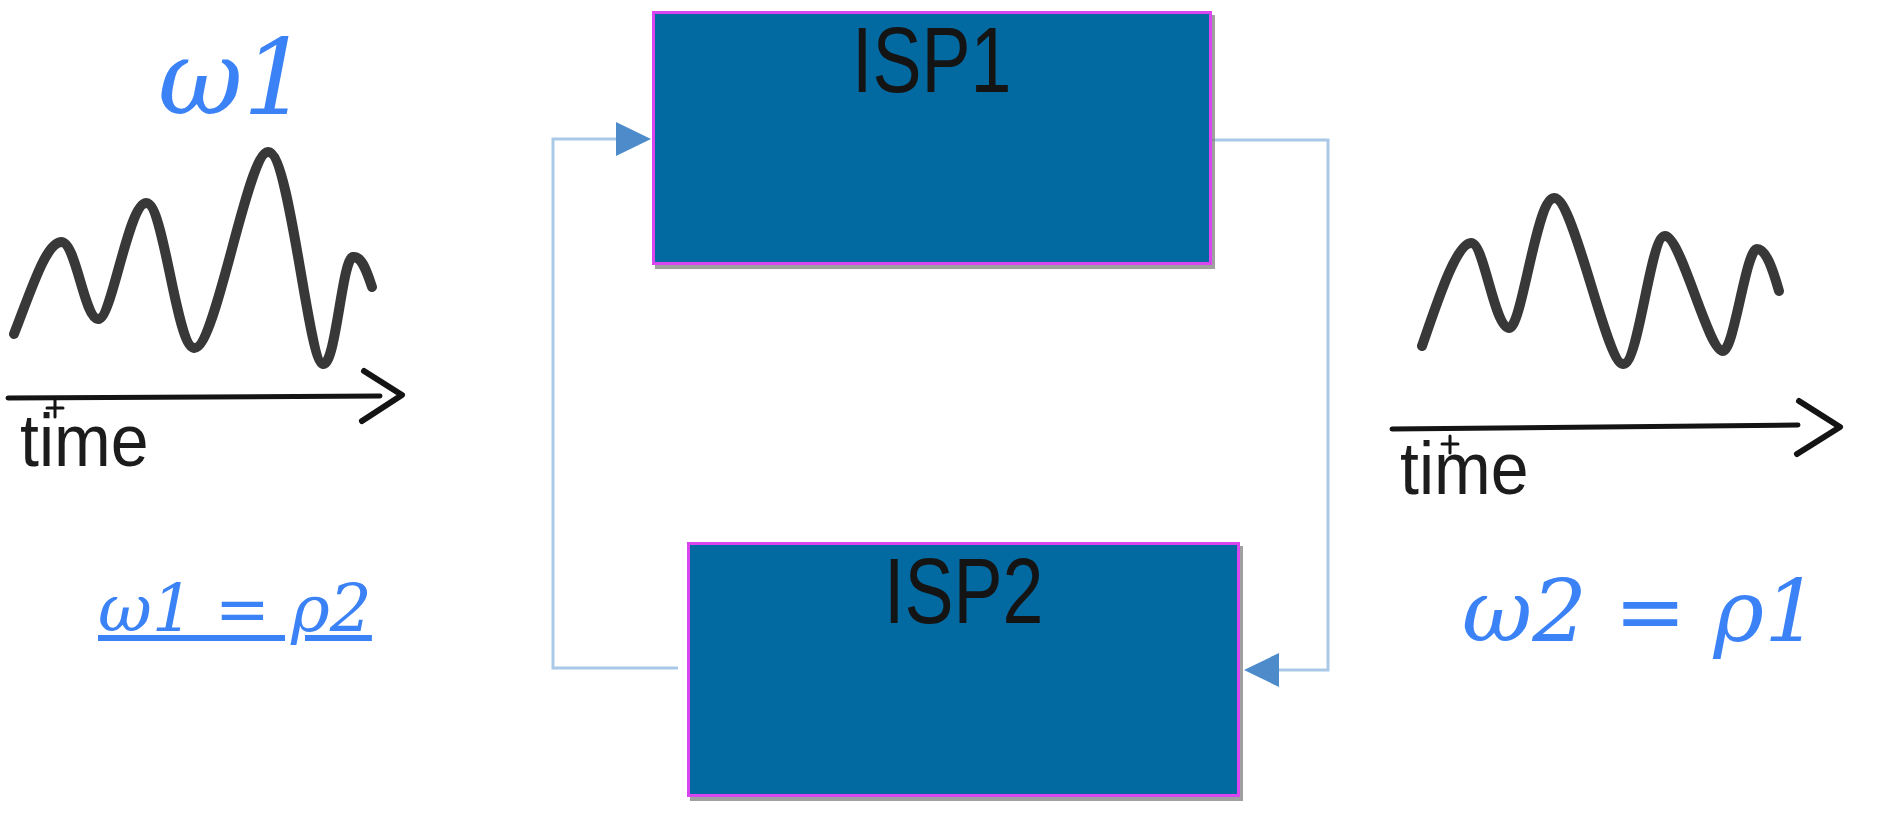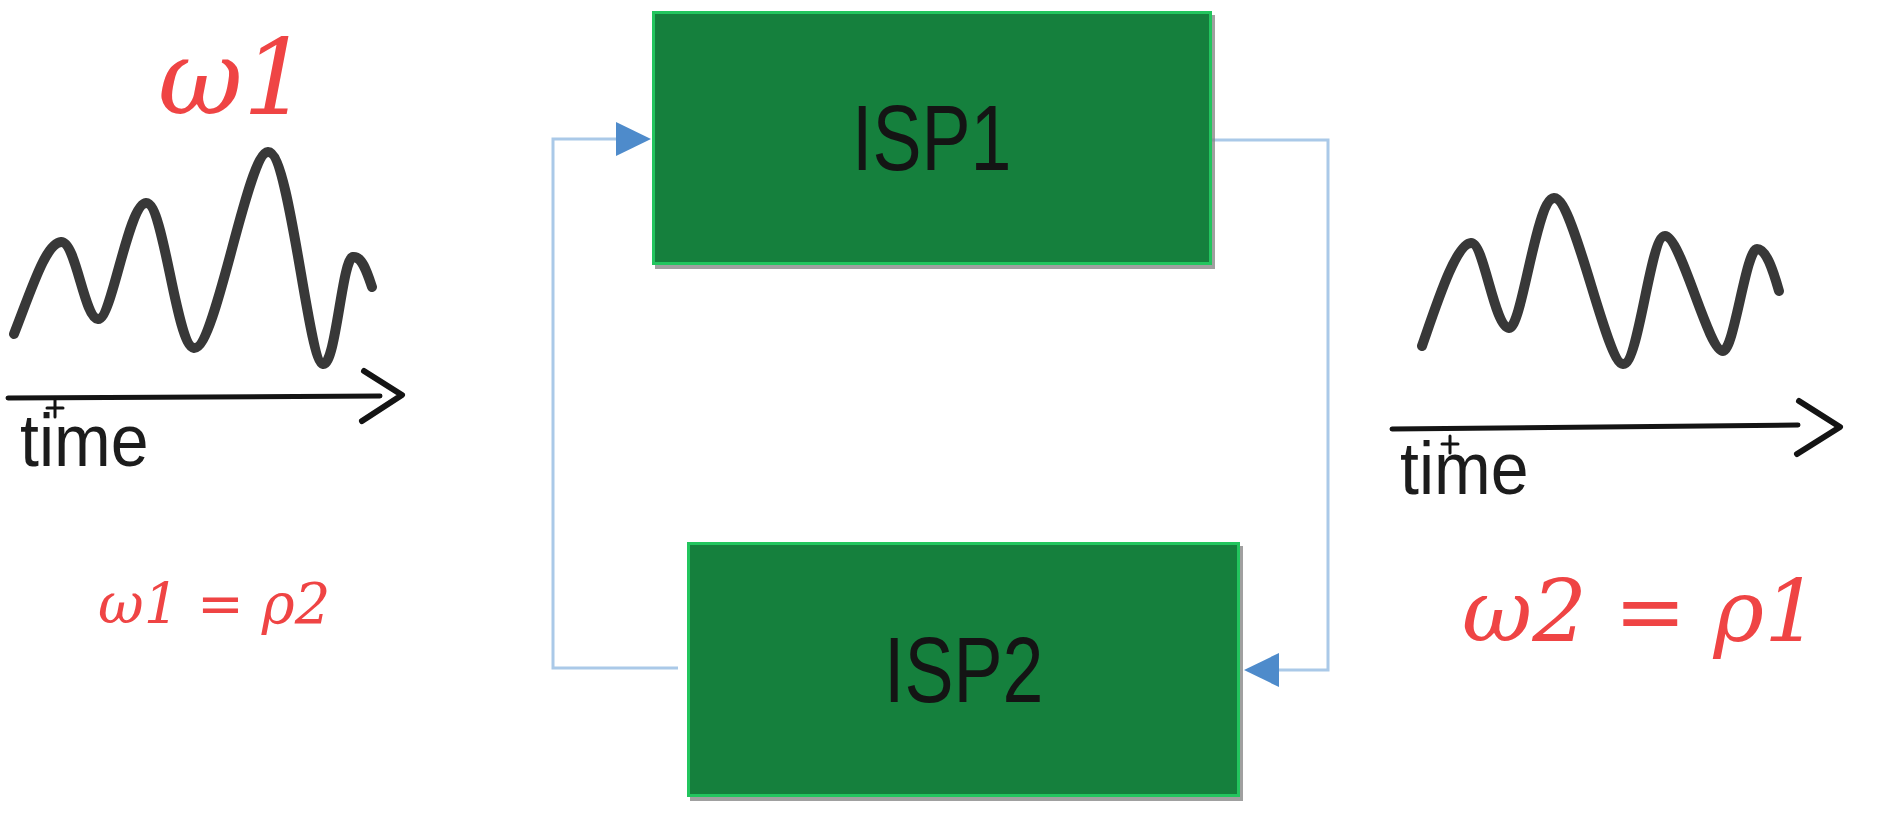--- a/index.html
+++ b/index.html
@@ -8,49 +8,48 @@
     width:1889px;
     height:814px;
     background:#ffffff;
     overflow:hidden;
     font-family:"Liberation Sans", sans-serif;
   }
   .layer{position:absolute;left:0;top:0;}
   .box{
     position:absolute;
     box-sizing:border-box;
-    background:#15803d;
-    border:3px solid #22c55e;
+    background:#0369a1;
+    border:3px solid #d946ef;
     box-shadow:3px 4px 0 rgba(128,128,128,.75);
     display:flex;
-    align-items:center;
     justify-content:center;
   }
   .box-isp1{left:652px;top:11px;width:560px;height:254px;}
   .box-isp2{left:687px;top:542px;width:553px;height:255px;}
   .box-label{
     font-size:92px;
     color:#141414;
     transform:scaleX(.8);
     transform-origin:center;
     white-space:nowrap;
     line-height:1;
   }
   .math{
     position:absolute;
     font-family:"DejaVu Serif","Liberation Serif",serif;
     font-style:italic;
-    color:#ef4444;
+    color:#3b82f6;
     line-height:1;
     white-space:nowrap;
     text-align:center;
   }
   .sym-omega1{left:158px;top:26px;width:140px;font-size:104px;}
   .sym-rho1{left:1548px;top:50px;width:140px;font-size:104px;}
-  .eq-left{left:98px;top:576px;font-size:56px;}
+  .eq-left{left:98px;top:576px;font-size:66px;text-decoration:underline;}
   .eq-right{left:1462px;top:568px;font-size:86px;text-align:right;}
   .axis-label{
     position:absolute;
     font-family:"Liberation Sans",sans-serif;
     font-size:74px;
     color:#1c1c1c;
     line-height:1;
     white-space:nowrap;
     transform:scaleX(.92);
     transform-origin:left center;

